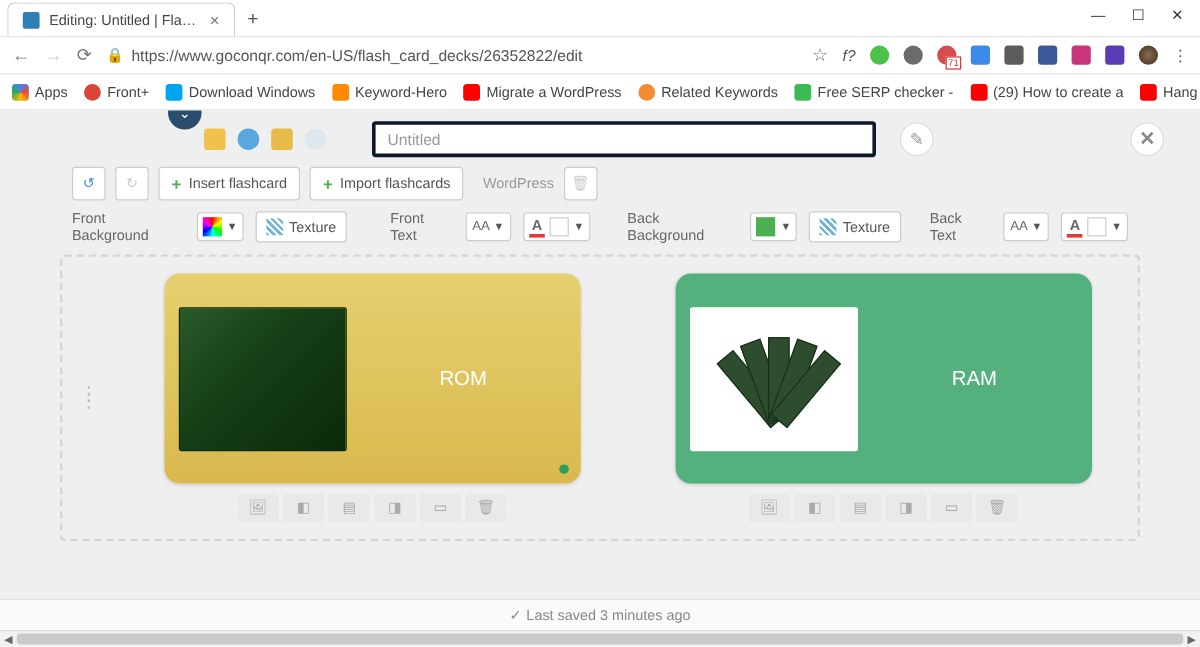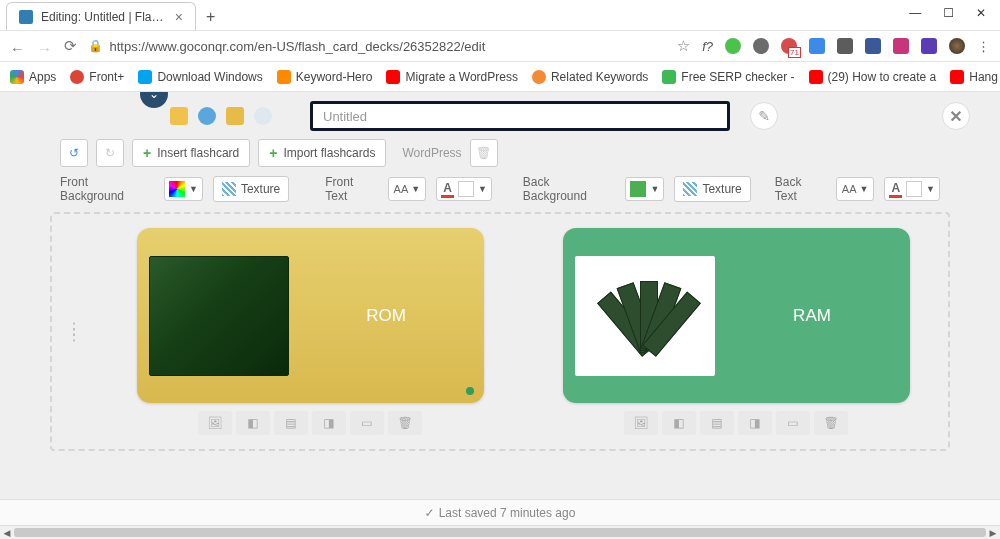--- a/index.html
+++ b/index.html
@@ -285,21 +285,21 @@
           <div class="ct">◨</div>
           <div class="ct">▭</div>
           <div class="ct">🗑</div>
         </div>
       </div>
     </div>
   </div>
 
   <div class="statusbar">
     <span>✓</span>
-    <span>Last saved 7 minutes ago</span>
+    <span>Last saved 3 minutes ago</span>
   </div>
 </div>
 
 <div class="hscroll">
   <span class="arr l">◀</span>
   <div class="thumb"></div>
   <span class="arr r">▶</span>
 </div>
 
 </body></html>

